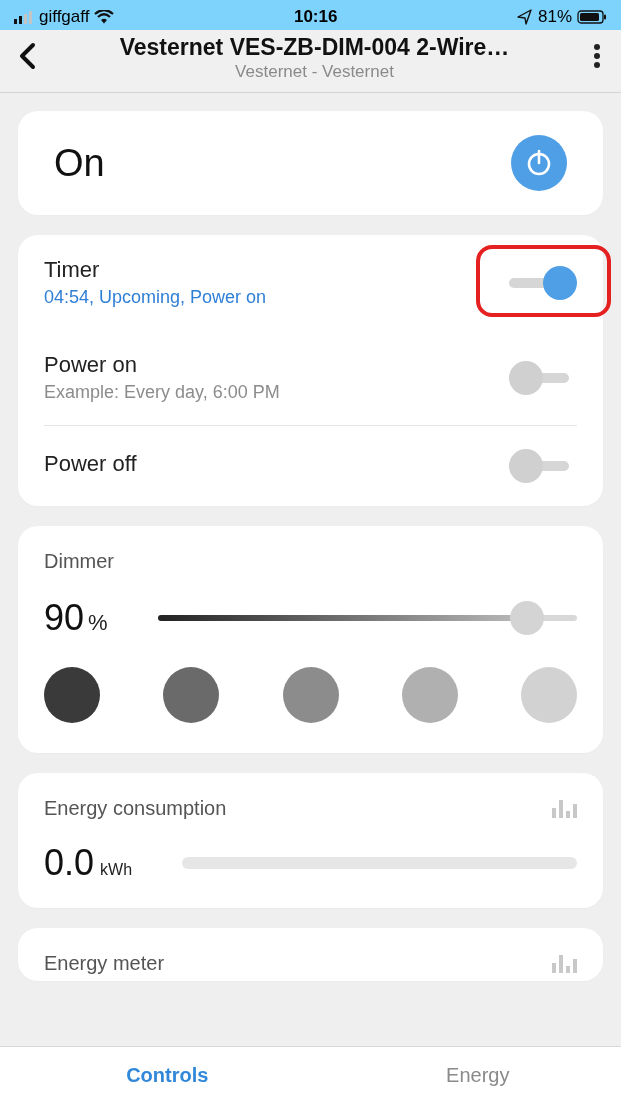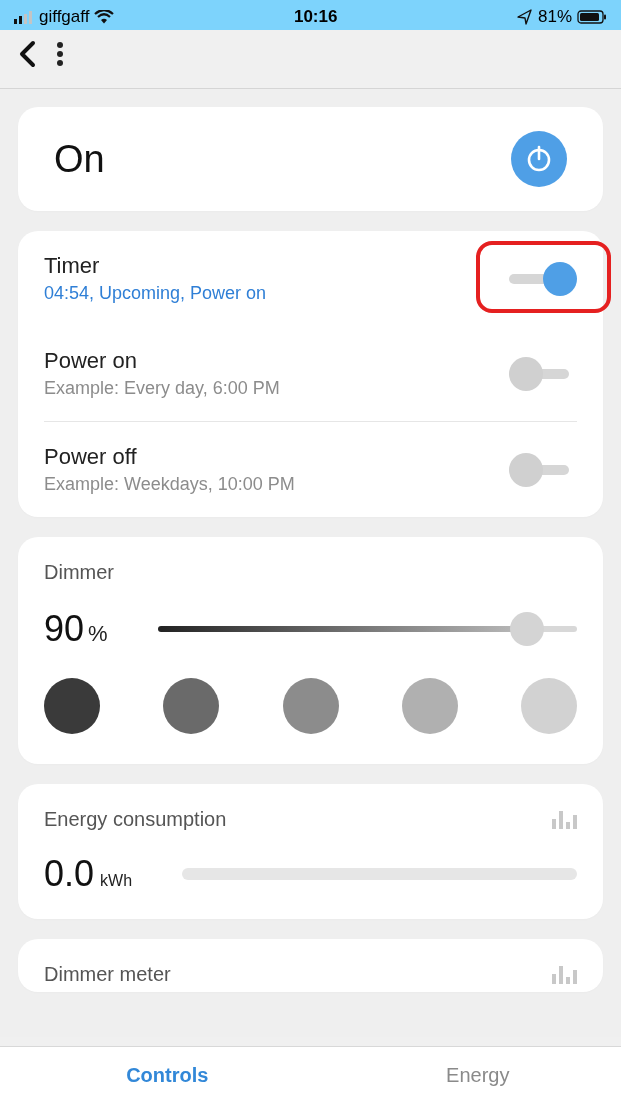--- a/index.html
+++ b/index.html
@@ -279,20 +279,24 @@
     </span>
   </div>
 </div>
 
 <div class="header">
   <div class="back-btn">
     <svg width="20" height="28" viewBox="0 0 20 28">
       <path d="M15 3 L4 14 L15 25" stroke="#111" stroke-width="4" fill="none" stroke-linecap="round" stroke-linejoin="round"></path>
     </svg>
   </div>
+  <div class="title-wrap">
+    <div class="title-main">Vesternet VES-ZB-DIM-004 2-Wire…</div>
+    <div class="title-sub">Vesternet - Vesternet</div>
+  </div>
   <div class="more-btn">
     <svg width="8" height="26" viewBox="0 0 8 26">
       <circle cx="4" cy="4" r="3" fill="#222"></circle>
       <circle cx="4" cy="13" r="3" fill="#222"></circle>
       <circle cx="4" cy="22" r="3" fill="#222"></circle>
     </svg>
   </div>
 </div>
 
 <div class="content">
@@ -327,21 +331,20 @@
       </div>
       <div class="toggle off">
         <div class="toggle-track"></div>
         <div class="toggle-knob"></div>
       </div>
     </div>
 
     <div class="row">
       <div class="row-text">
         <div class="row-title">Power off</div>
-        <div class="row-sub">Example: Weekdays, 10:00 PM</div>
       </div>
       <div class="toggle off">
         <div class="toggle-track"></div>
         <div class="toggle-knob"></div>
       </div>
     </div>
   </div>
 
   <div class="card dimmer-card">
     <div class="dimmer-label">Dimmer</div>
@@ -374,21 +377,21 @@
     </div>
     <div class="energy-row">
       <span class="energy-value">0.0</span>
       <span class="energy-unit">kWh</span>
       <div class="energy-bar"></div>
     </div>
   </div>
 
   <div class="card meter-card">
     <div class="meter-header">
-      <div class="meter-label">Dimmer meter</div>
+      <div class="meter-label">Energy meter</div>
       <div class="bars-icon">
         <span style="height:10px"></span>
         <span style="height:18px"></span>
         <span style="height:7px"></span>
         <span style="height:14px"></span>
       </div>
     </div>
   </div>
 
 </div>

